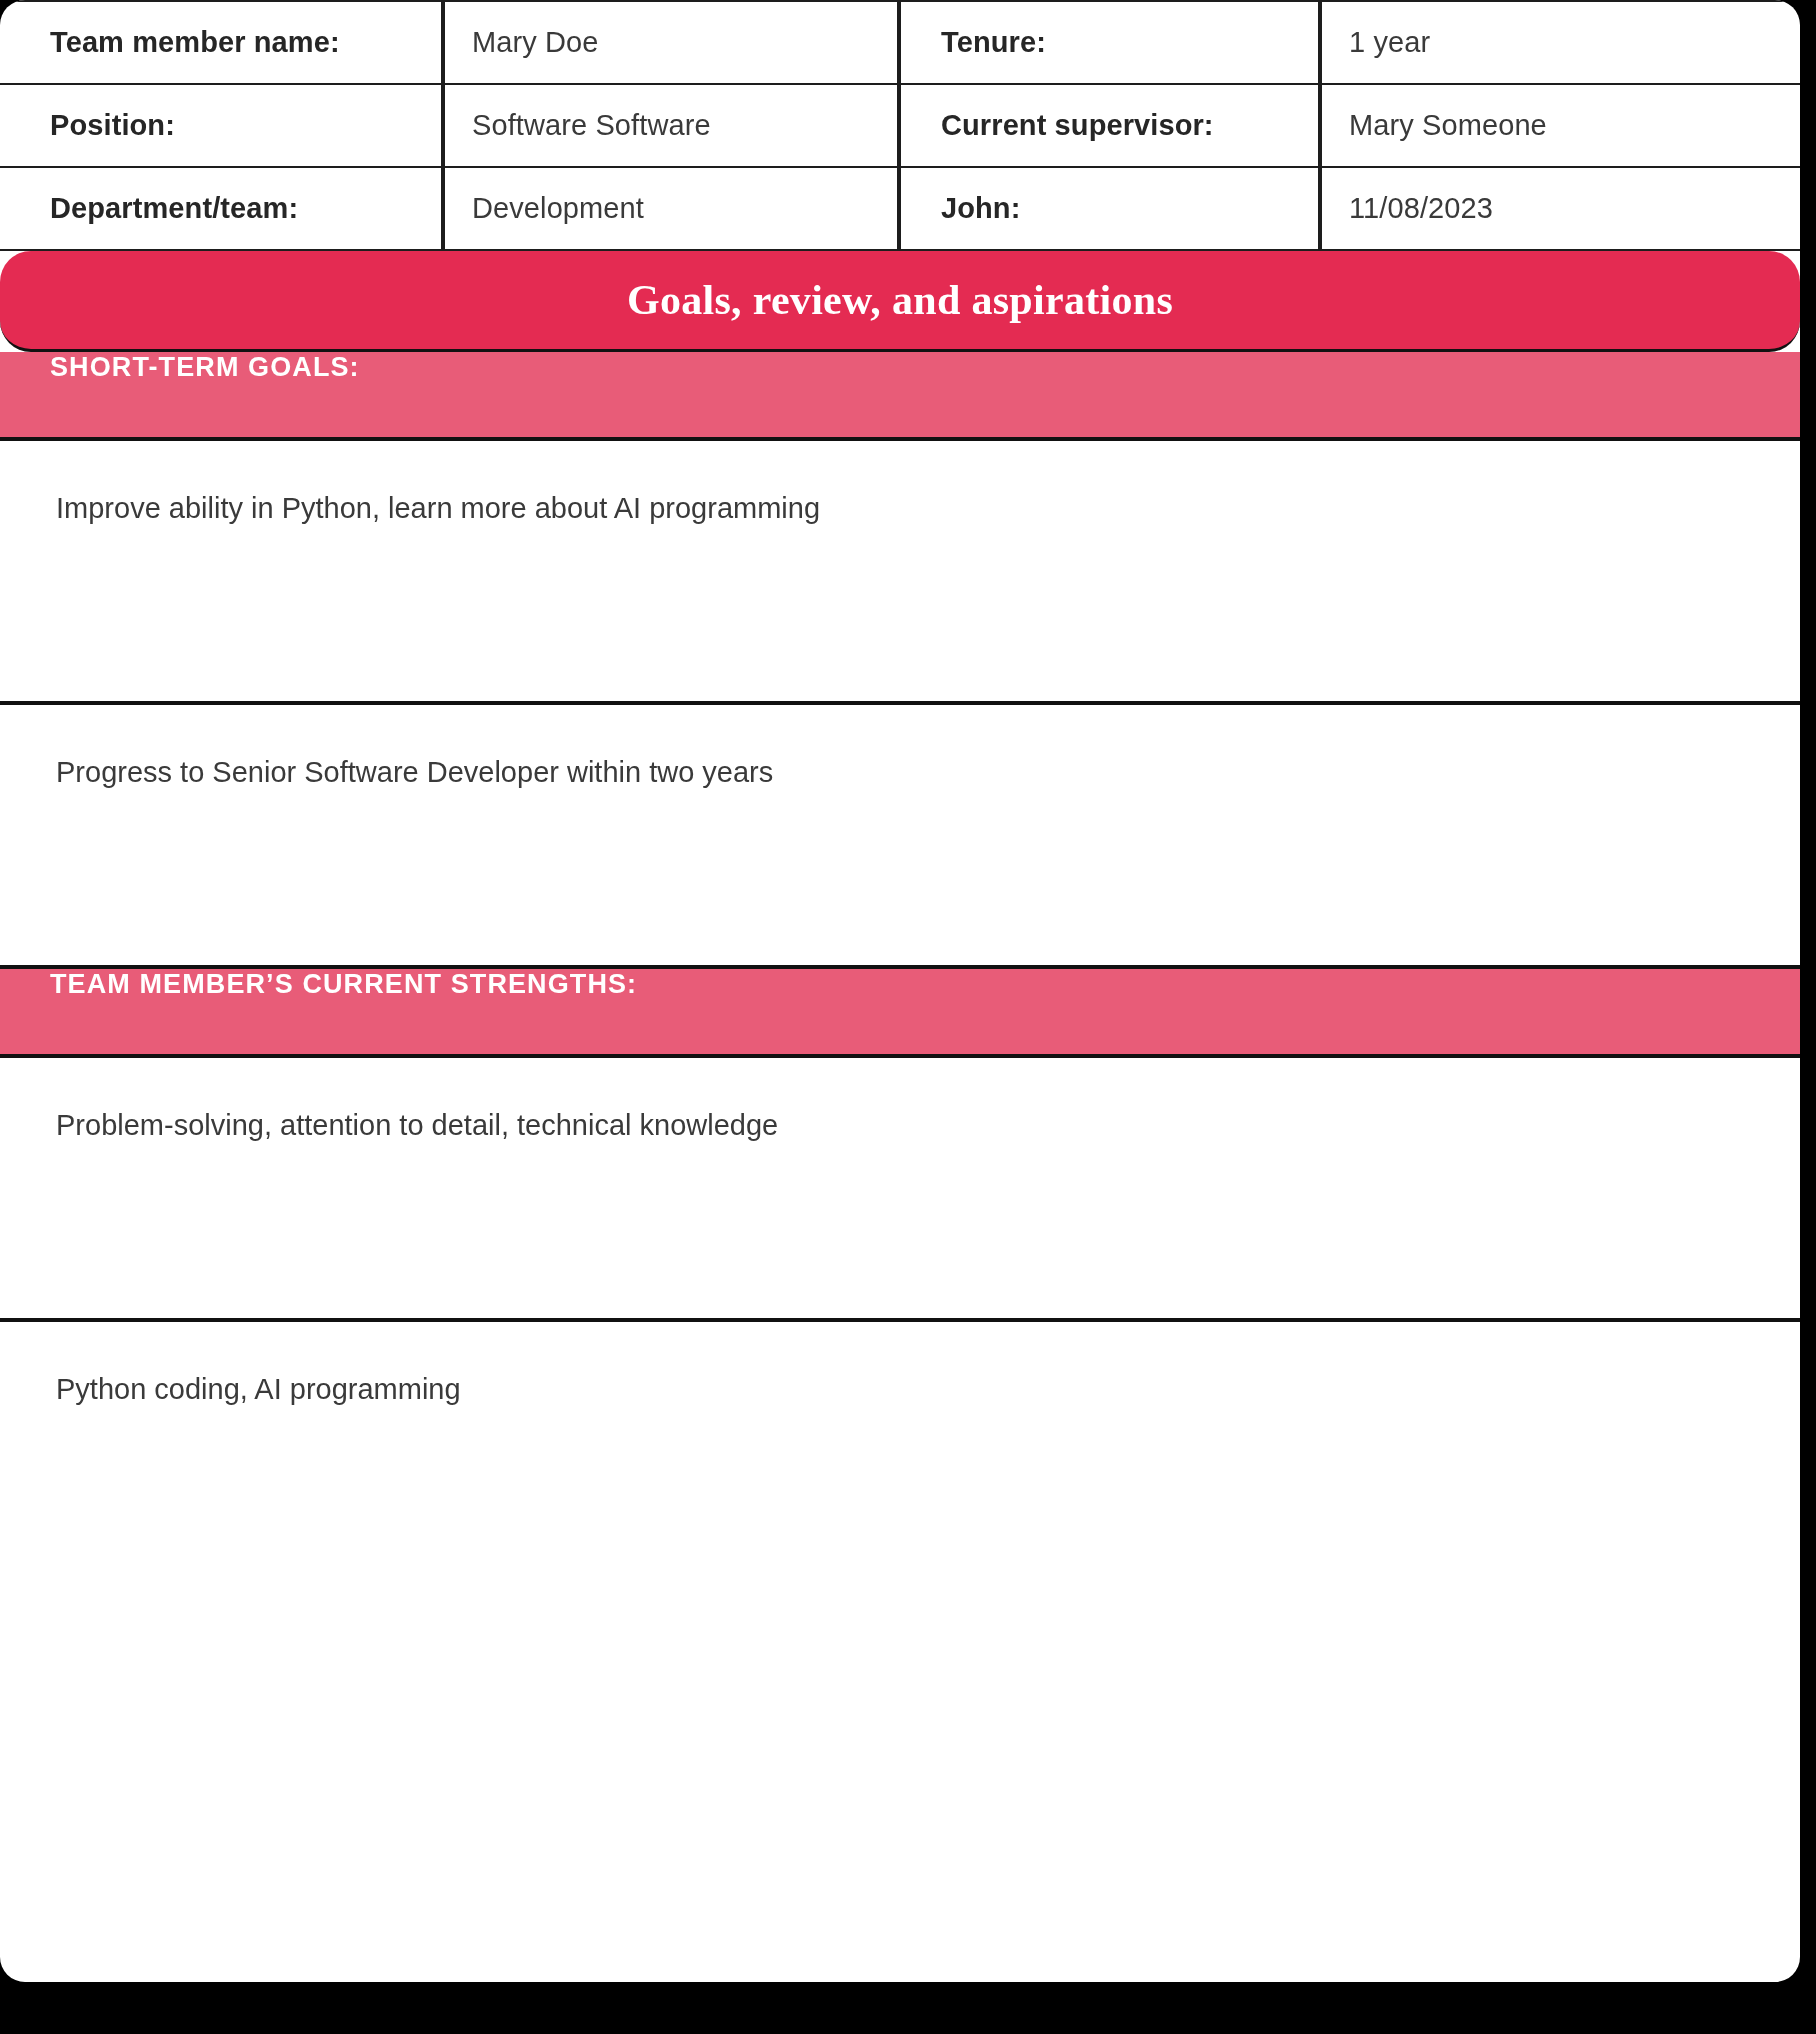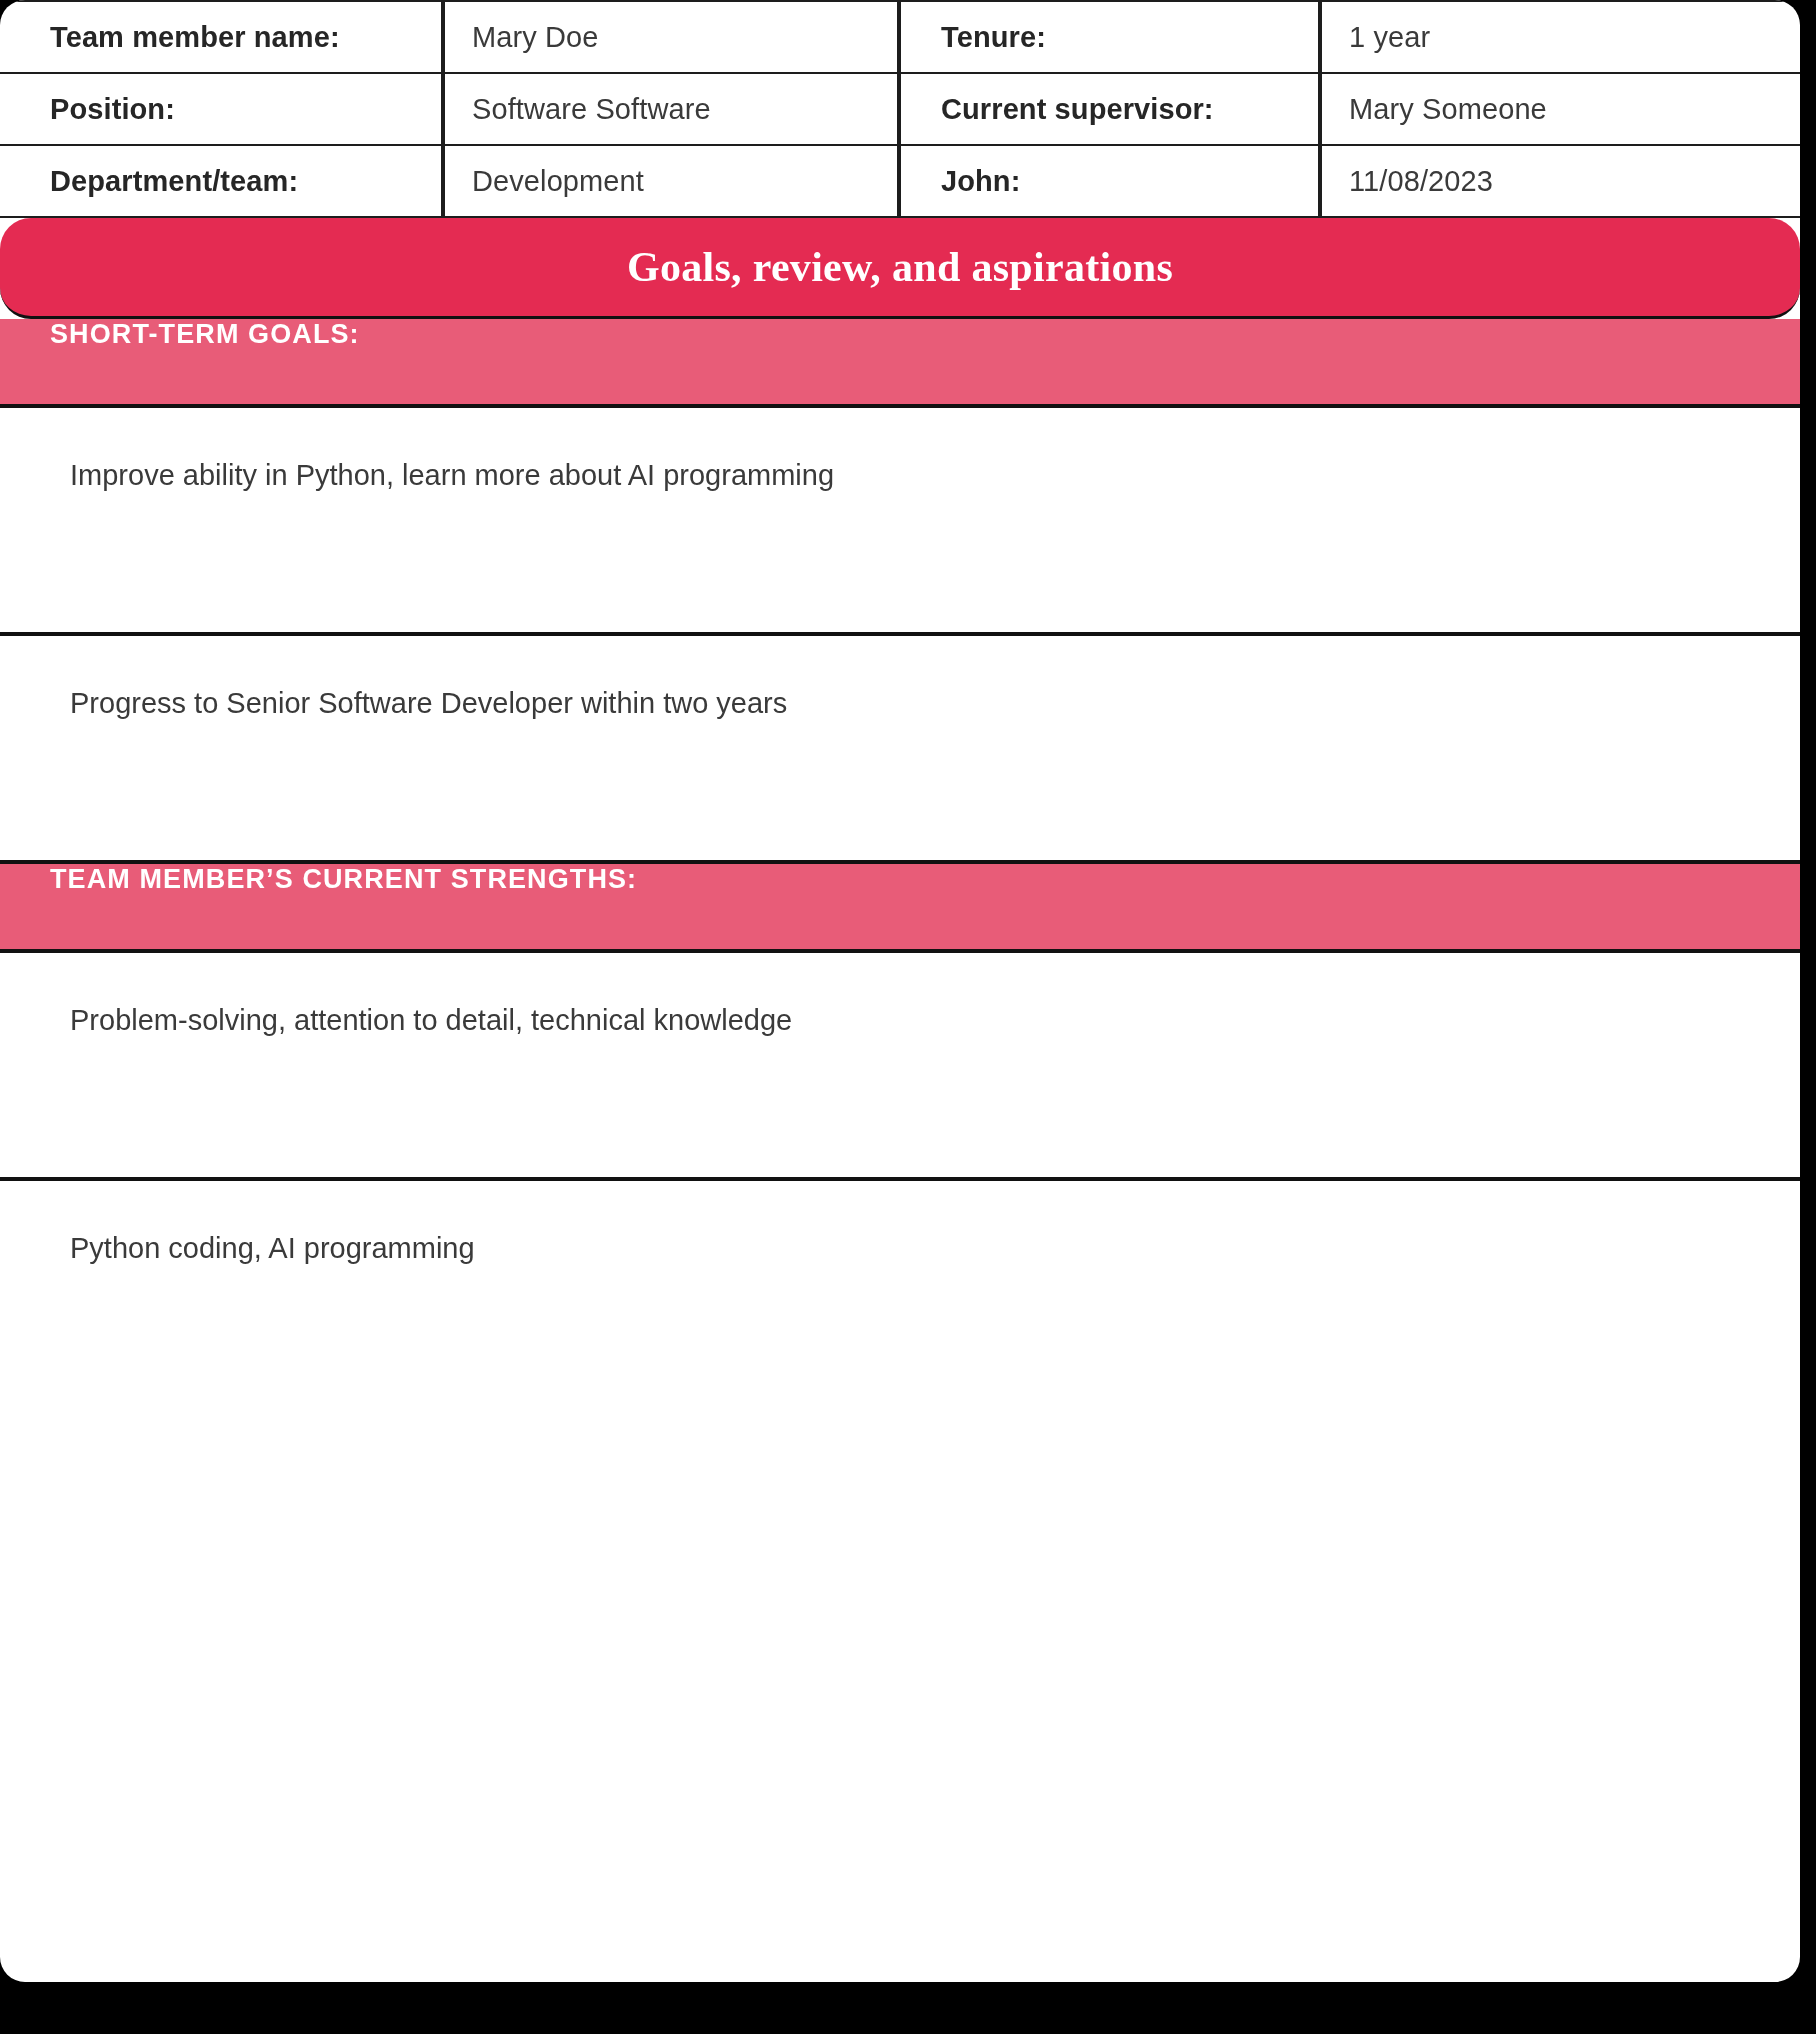--- a/index.html
+++ b/index.html
@@ -31,21 +31,21 @@
     box-sizing: border-box;
   }
 
   
   .info-table {
     width: 100%;
     border-collapse: collapse;
     table-layout: fixed;
   }
   .info-table tr {
-    height: 72px;
+    height: 83px;
   }
   .info-table td {
     border-bottom: 2.9px solid #1d1d1d;
     padding: 0 0 0 50px;
     vertical-align: middle;
     font-size: 29px;
     color: #2f2f2f;
     letter-spacing: 0.1px;
     box-sizing: border-box;
   }
@@ -95,22 +95,22 @@
     box-sizing: border-box;
     border-bottom: 4.8px solid #111111;
   }
   .section-head-label {
     font-size: 27px;
     font-weight: bold;
     color: #ffffff;
     letter-spacing: 1.1px;
   }
   .section-body {
-    height: 228px;
-    padding: 48px 50px 0 70px;
+    height: 264px;
+    padding: 48px 50px 0 56px;
     box-sizing: border-box;
     border-bottom: 4.8px solid #111111;
     background: #ffffff;
   }
   .section-body-text {
     font-size: 29px;
     color: #3a3a3a;
     line-height: 1.35;
   }
   .section-last .section-body { border-bottom: none; }

